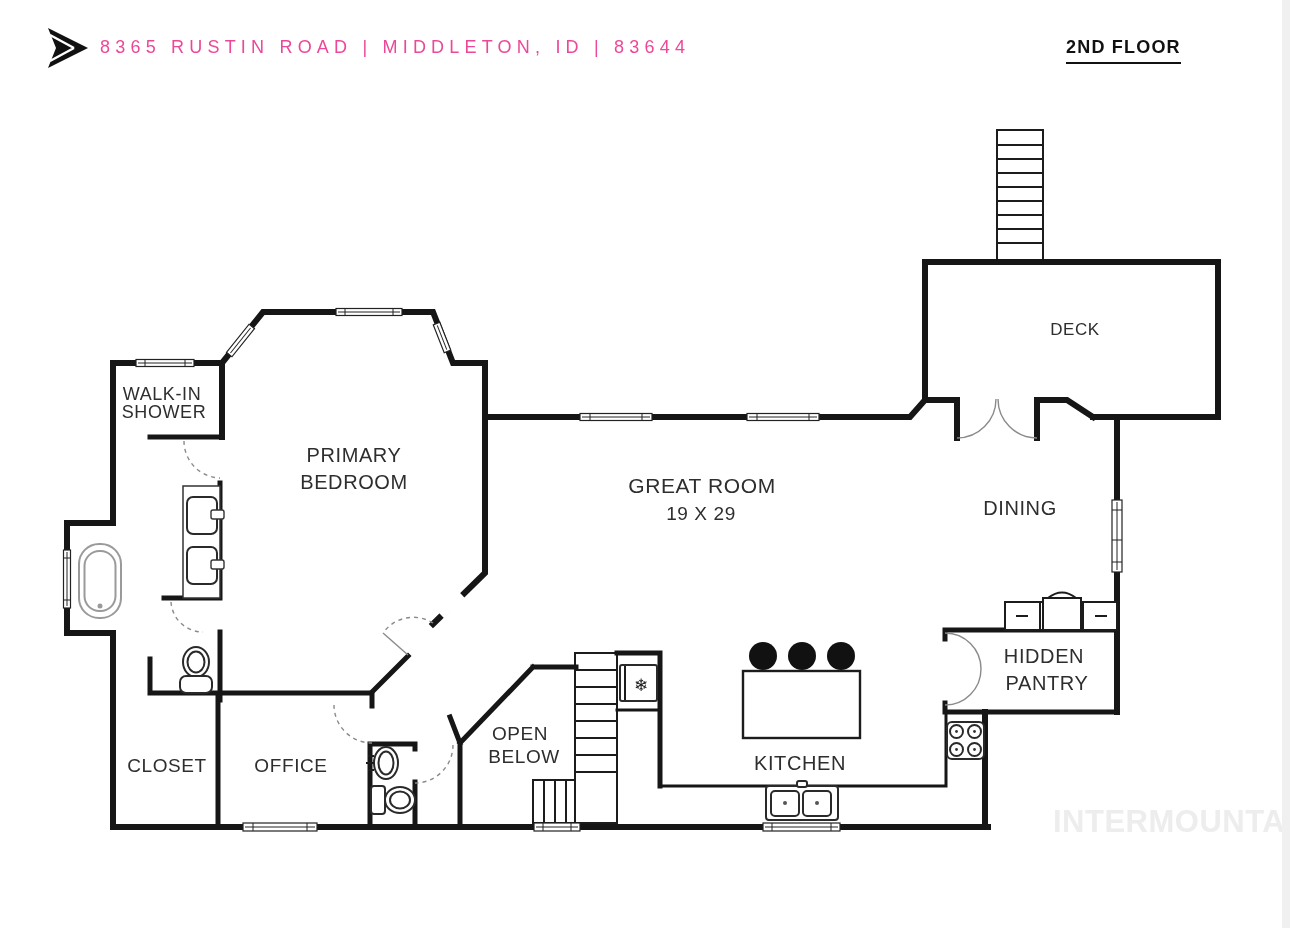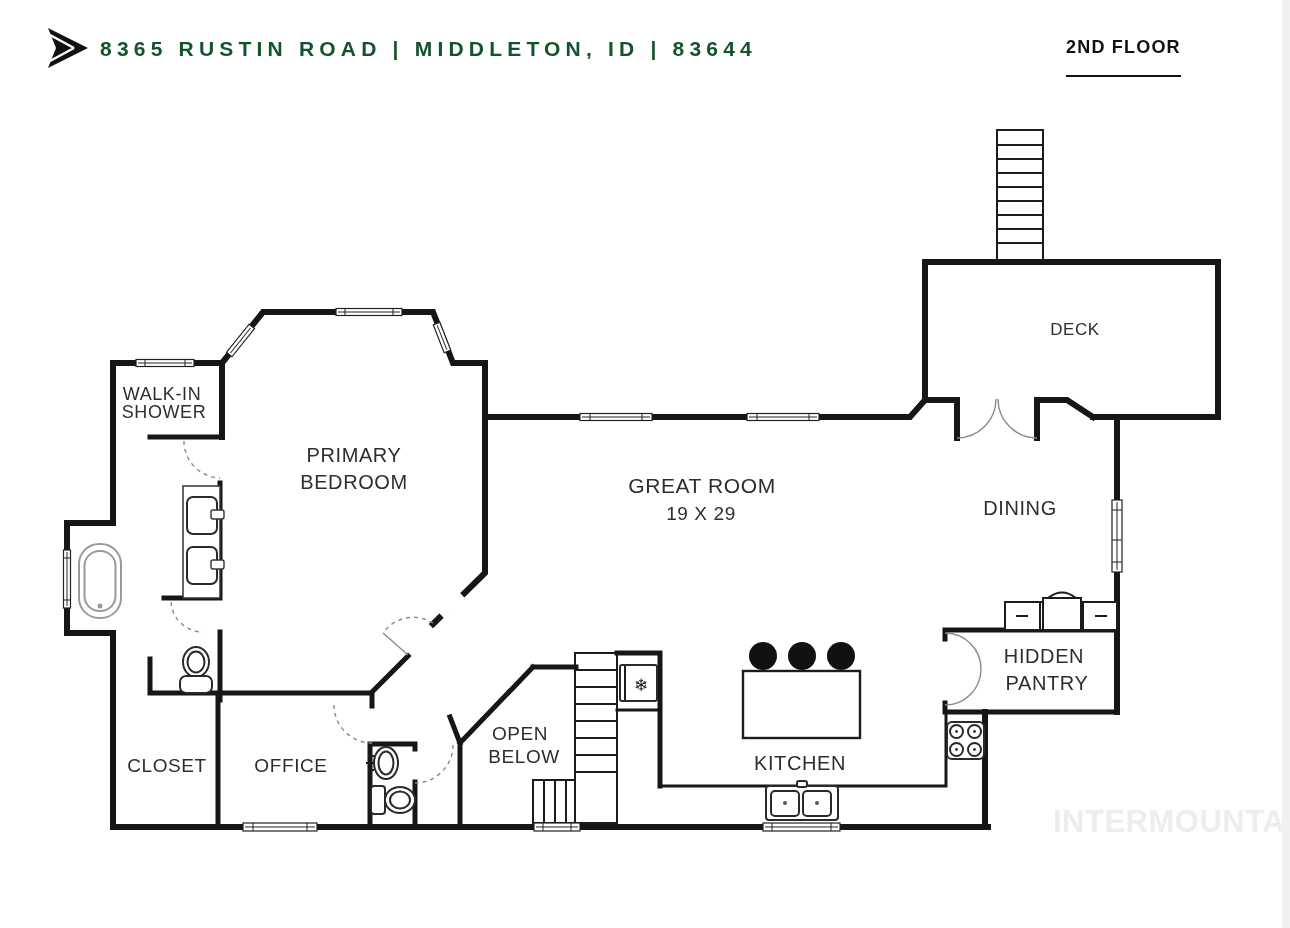--- a/index.html
+++ b/index.html
@@ -1,23 +1,23 @@
 <!DOCTYPE html>
 <html><head>
 <meta charset="utf-8">
 <style>
   html,body{margin:0;padding:0;background:#ffffff;}
   .page{position:relative;width:1290px;height:928px;background:#ffffff;overflow:hidden;
         font-family:"Liberation Sans",sans-serif;}
   .edge-strip{position:absolute;top:0;right:0;width:8px;height:100%;background:#f0f0f1;z-index:6;}
   .logo{position:absolute;left:46px;top:27px;width:44px;height:42px;z-index:3;}
-  .address{position:absolute;left:100px;top:37px;font-size:21px;font-weight:700;color:#14532d;
+  .address{position:absolute;left:100px;top:37px;font-size:18px;font-weight:400;color:#ec4899;
            letter-spacing:5.2px;white-space:nowrap;z-index:3;}
   .floor-label{position:absolute;left:1066px;top:37px;font-size:18px;font-weight:700;color:#111;
-           letter-spacing:1.2px;border-bottom:2.5px solid #111;padding-bottom:17px;z-index:3;}
+           letter-spacing:1.2px;border-bottom:2.5px solid #111;padding-bottom:4px;z-index:3;}
   .watermark{position:absolute;left:1053px;top:804px;font-size:31px;font-weight:700;color:#ededee;
            letter-spacing:0.5px;white-space:nowrap;z-index:4;}
   svg.plan{position:absolute;left:0;top:0;z-index:2;}
   .wall-ext{stroke:#161616;stroke-width:6;fill:none;stroke-linecap:square;}
   .wall-int{stroke:#161616;stroke-width:5;fill:none;stroke-linecap:square;}
   .wall-med{stroke:#161616;stroke-width:3;fill:none;stroke-linecap:square;}
   .thin{stroke:#1c1c1c;stroke-width:2;fill:none;}
   .fix{stroke:#2a2a2a;stroke-width:2;fill:#ffffff;}
   .fix-lt{stroke:#9a9a9a;stroke-width:2;fill:#ffffff;}
   .arc{stroke:#8a8a8a;stroke-width:1.4;fill:none;}

